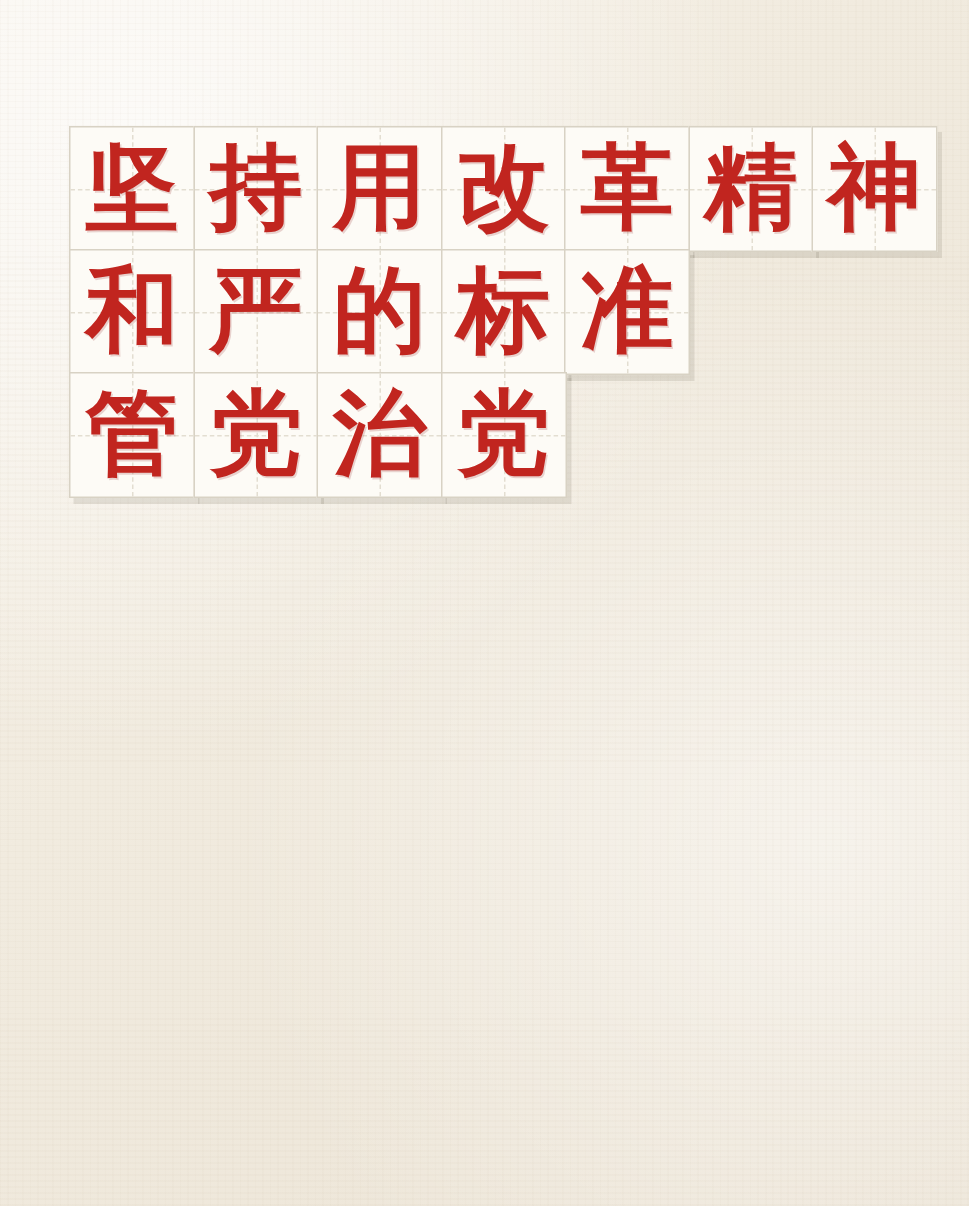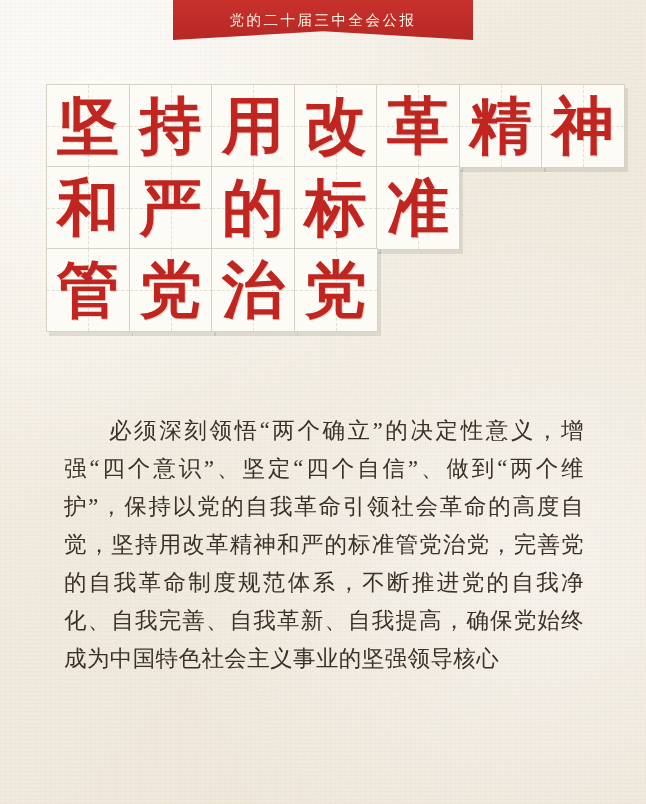--- a/index.html
+++ b/index.html
@@ -155,23 +155,20 @@
     color: #2f2a22;
     letter-spacing: 1px;
   }
 </style>
 </head>
 <body>
 
 <div class="poster">
   <div class="texture"></div>
 
-  <div class="ribbon-wrap">
-    <div class="ribbon">党的二十届三中全会公报</div>
-  </div>
 
   <div class="title-area">
     <div class="title-row">
       <div class="cell">
           <span>坚</span>
         </div>
       <div class="cell">
           <span>持</span>
         </div>
       <div class="cell">
@@ -216,15 +213,14 @@
         </div>
       <div class="cell">
           <span>治</span>
         </div>
       <div class="cell">
           <span>党</span>
         </div>
     </div>
   </div>
 
-  <div class="body-text">必须深刻领悟“两个确立”的决定性意义，增强“四个意识”、坚定“四个自信”、做到“两个维护”，保持以党的自我革命引领社会革命的高度自觉，坚持用改革精神和严的标准管党治党，完善党的自我革命制度规范体系，不断推进党的自我净化、自我完善、自我革新、自我提高，确保党始终成为中国特色社会主义事业的坚强领导核心</div>
 
 </div>
 
 </body></html>

